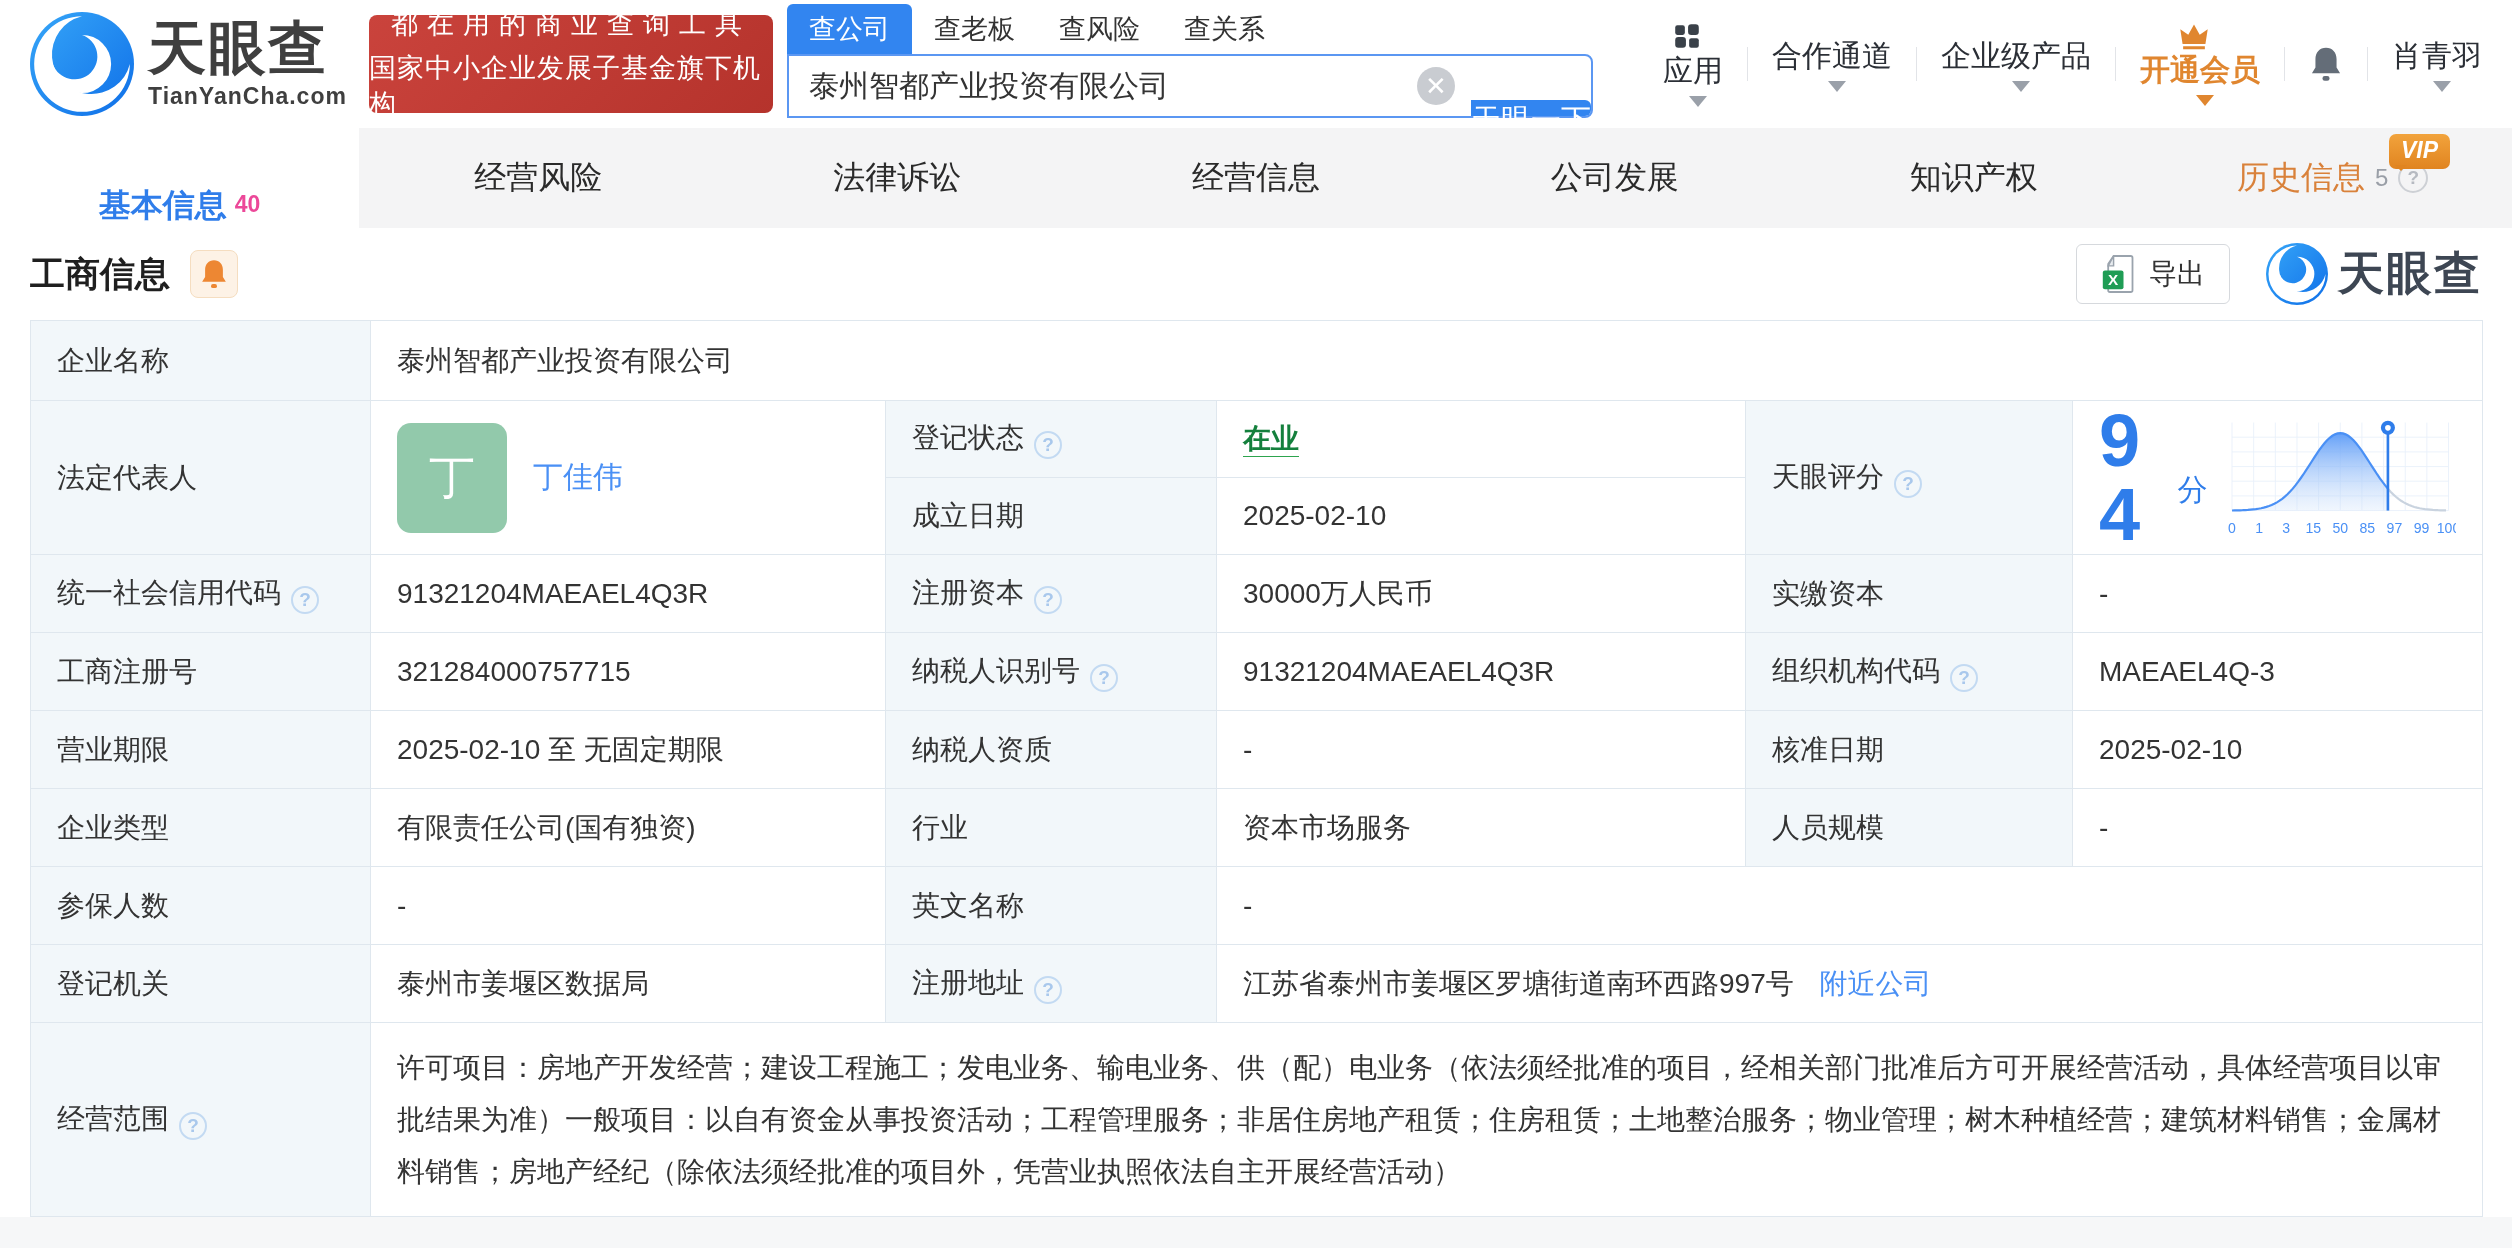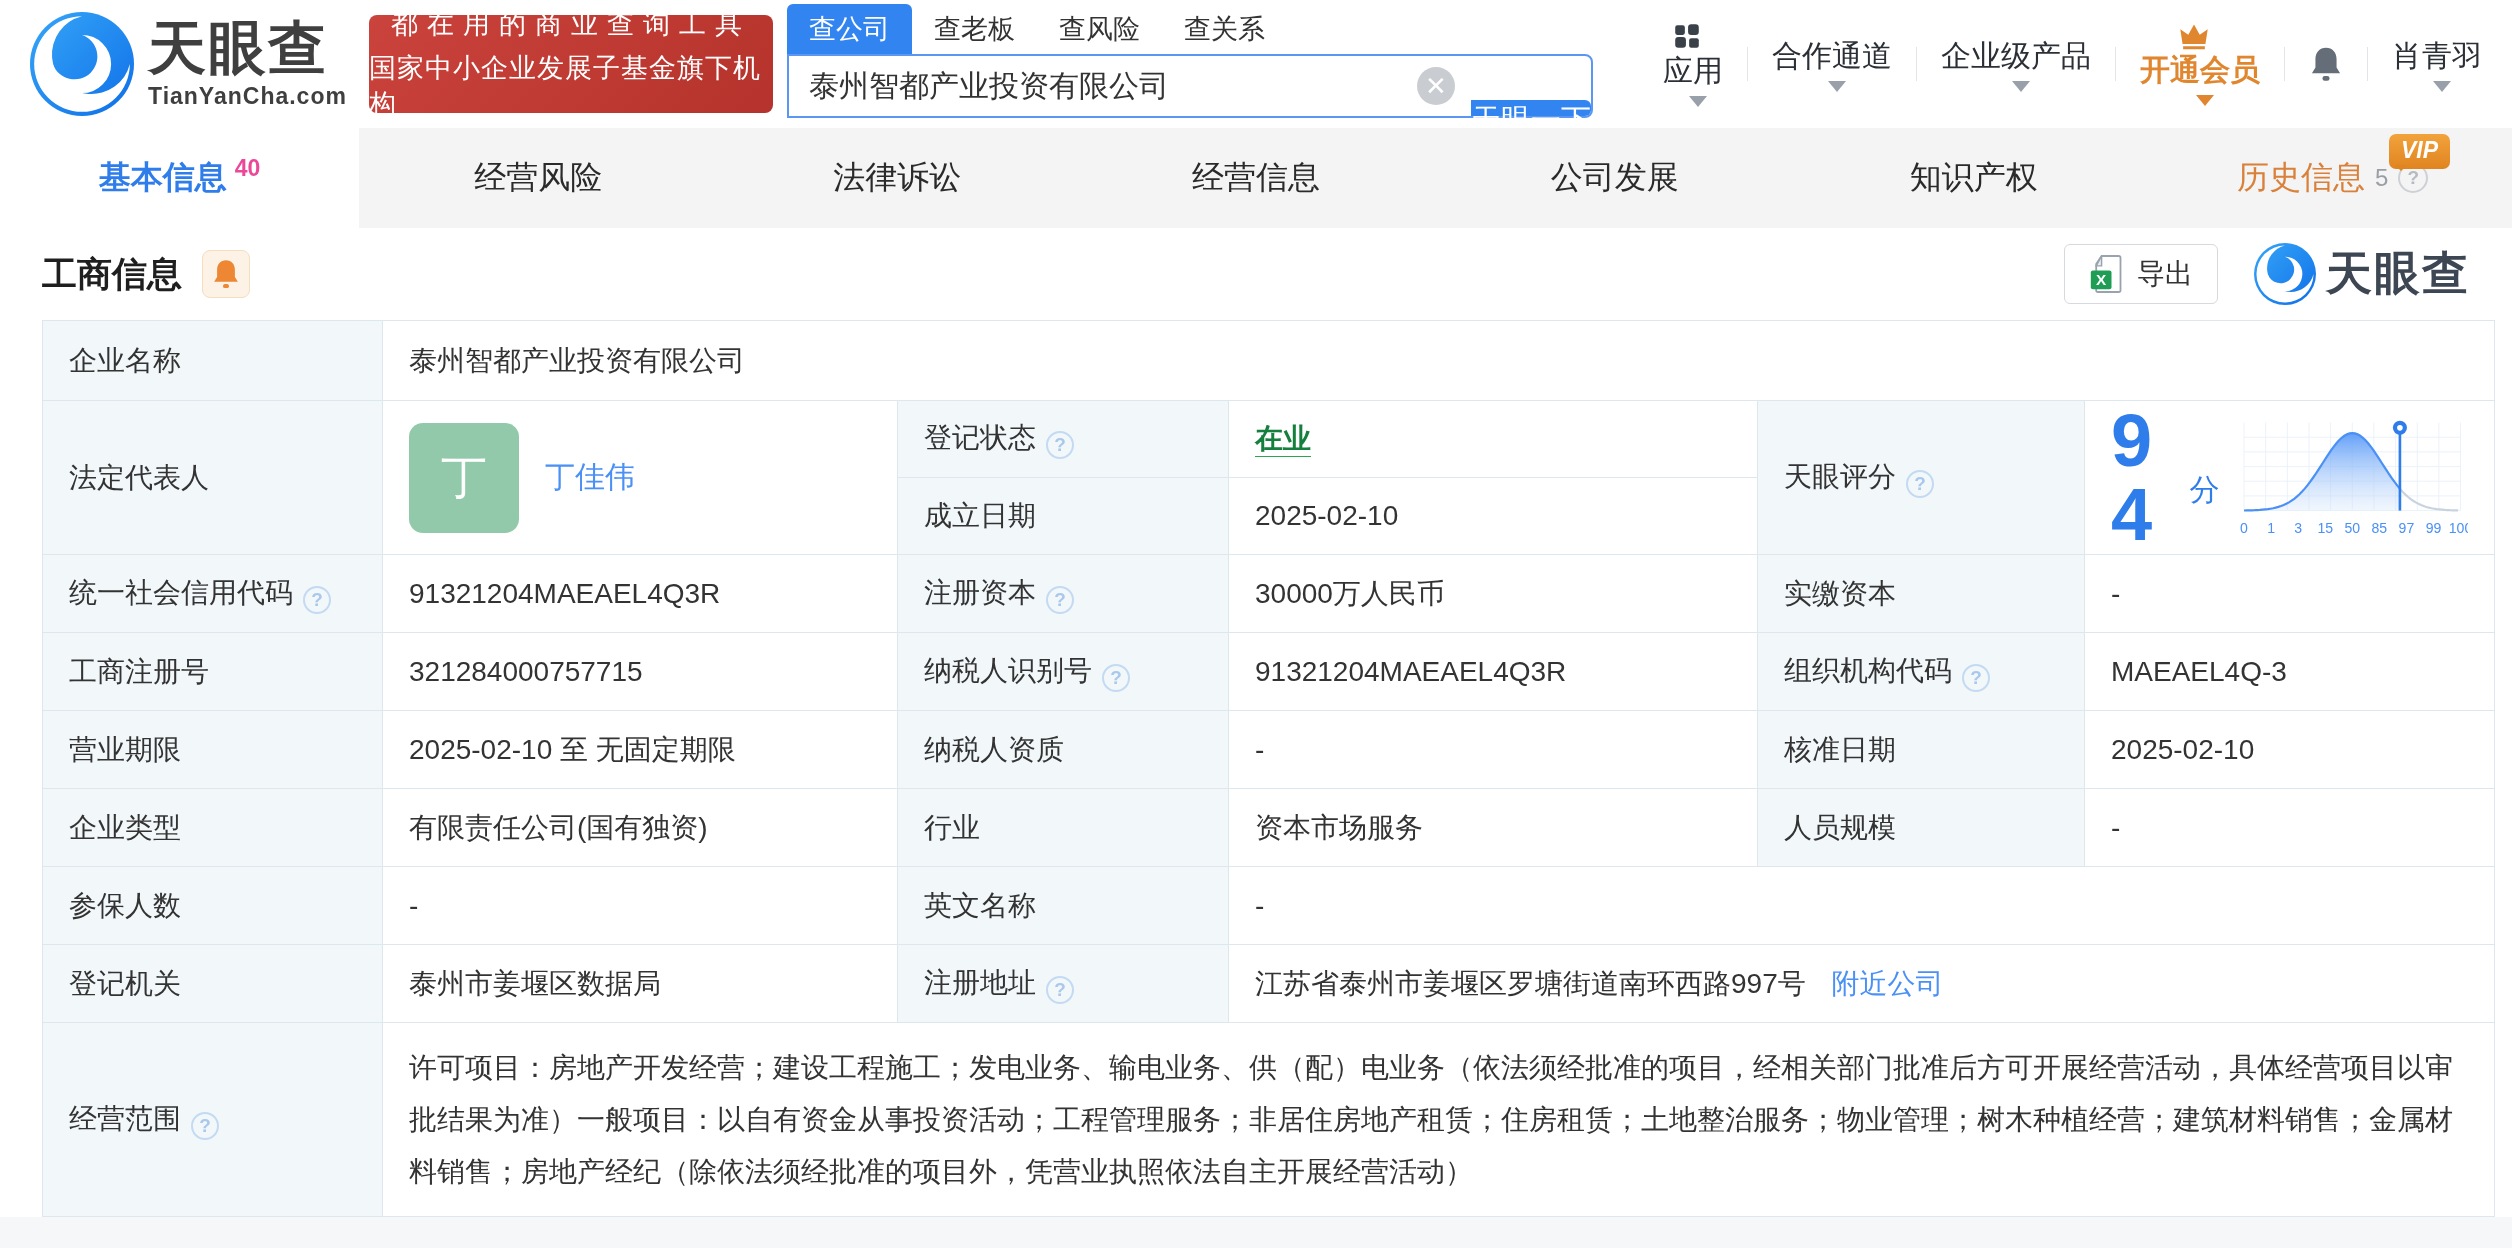--- a/index.html
+++ b/index.html
@@ -31,31 +31,31 @@
   .nav-item { display:flex; align-items:center; cursor:pointer; white-space:nowrap;flex-direction:column; }
   .nav-sep { width:1px; height:34px; background:#e2e4e8; margin:0 24px; }
   .caret { width:0; height:0; border-left:9px solid transparent; border-right:9px solid transparent; border-top:11px solid #9aa0a9; margin-left:10px; margin-top:4px; }
   .caret.orange { border-top-color:#e0862f; }
   .nav-vip { color:#e0862f; font-weight:bold; }
   .icon-gap { margin-right:12px; display:flex; align-items:center; }
 
   
   .tabbar { height:100px; background:#f4f4f5; display:flex; flex:0 0 auto; }
   .tab { flex:1; display:flex; align-items:center; justify-content:center; font-size:32px; color:#2a2a2a; cursor:pointer; position:relative; }
-  .tab.active { background:#fff; color:#2f7dea; font-weight:bold; }
+  .tab.active { background:#fff; color:#2f7dea; font-weight:bold;align-items:flex-end; }
   .tab-count { font-size:23px; color:#ec4899; margin-left:8px; position:relative; top:-10px; font-weight:bold; }
   .tab.history { color:#d9813a; }
   .tab-count-grey { font-size:24px; color:#9a9fa7; margin-left:10px; }
   .vip-badge { position:absolute; top:6px; right:62px; background:linear-gradient(180deg,#f2a33c,#e08420); color:#fff; font-size:23px; font-style:italic; font-weight:bold; padding:3px 12px 5px; border-radius:7px; }
   .vip-badge:after { content:""; position:absolute; left:6px; bottom:-8px; border:6px solid transparent; border-top-color:#e08420; }
   .q { display:inline-flex; width:28px; height:28px; border:2px solid #c3daf2; color:#a9c8ec; border-radius:50%; font-size:19px; align-items:center; justify-content:center; margin-left:10px; vertical-align:-4px; cursor:pointer; font-weight:bold; flex:0 0 auto; }
   .q.grey { border-color:#cdd0d5; color:#b6bac1; width:30px; height:30px; }
 
   
-  .content { flex:1; background:#fff; padding:0 42px; }
+  .content { flex:1; background:#fff; padding:0 30px; }
   .section-head { height:92px; display:flex; align-items:center; }
   .section-title { font-size:35px; font-weight:bold; color:#1f1f1f; }
   .bell-badge { width:48px; height:48px; margin-left:20px; background:#fdf2e6; border:1px solid #f5ddc0; border-radius:8px; display:flex; align-items:center; justify-content:center; cursor:pointer; }
   .head-right { margin-left:auto; display:flex; align-items:center; }
   .export-btn { height:60px; padding:0 24px; border:1px solid #d6d9dd; border-radius:6px; background:#fff; display:flex; align-items:center; font-size:28px; color:#333; cursor:pointer; }
   .export-btn svg { margin-right:12px; }
   .head-brand { display:flex; align-items:center; margin-left:36px; }
   .head-brand-text { font-size:46px; font-weight:bold; color:#3d4653; margin-left:10px; letter-spacing:2px; }
 
   

